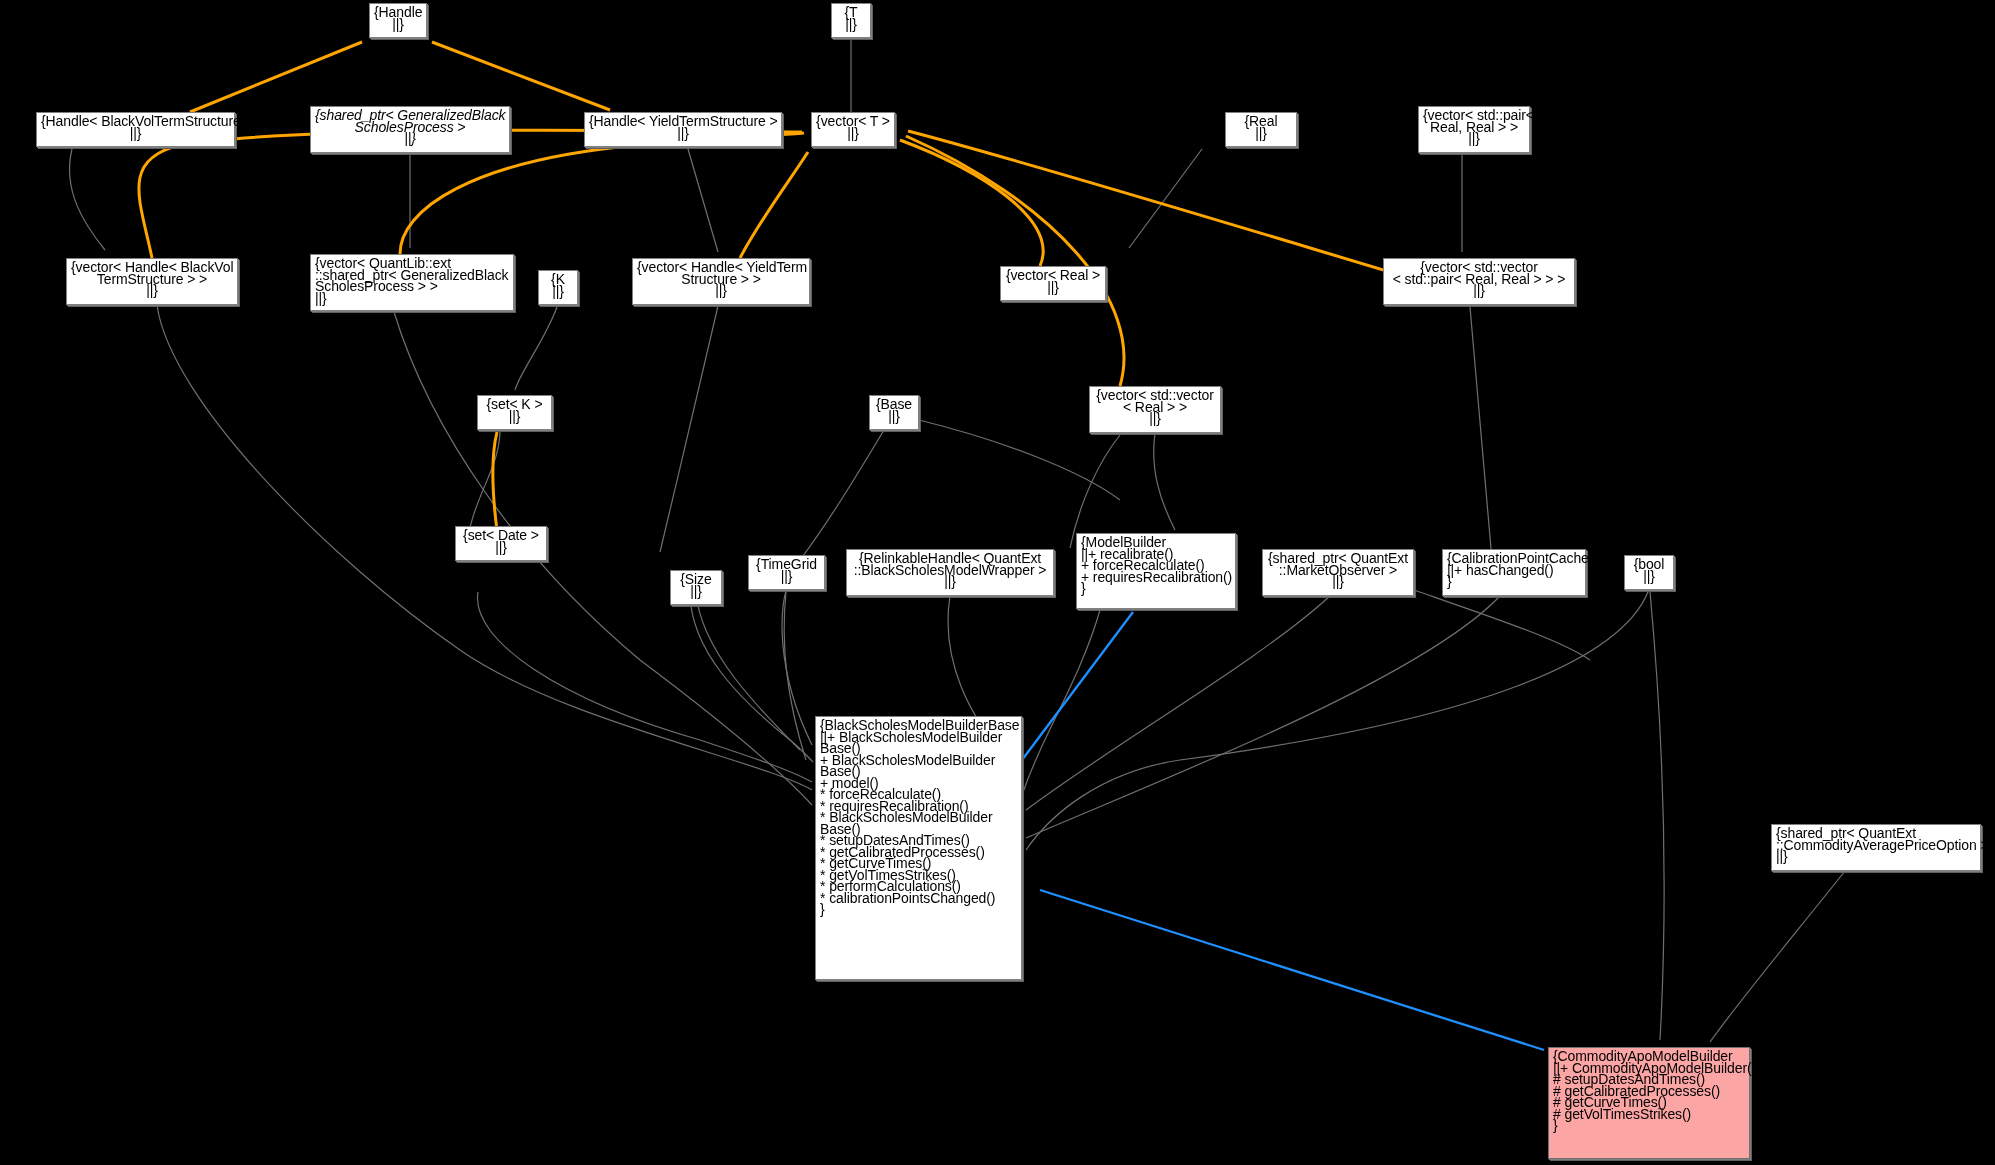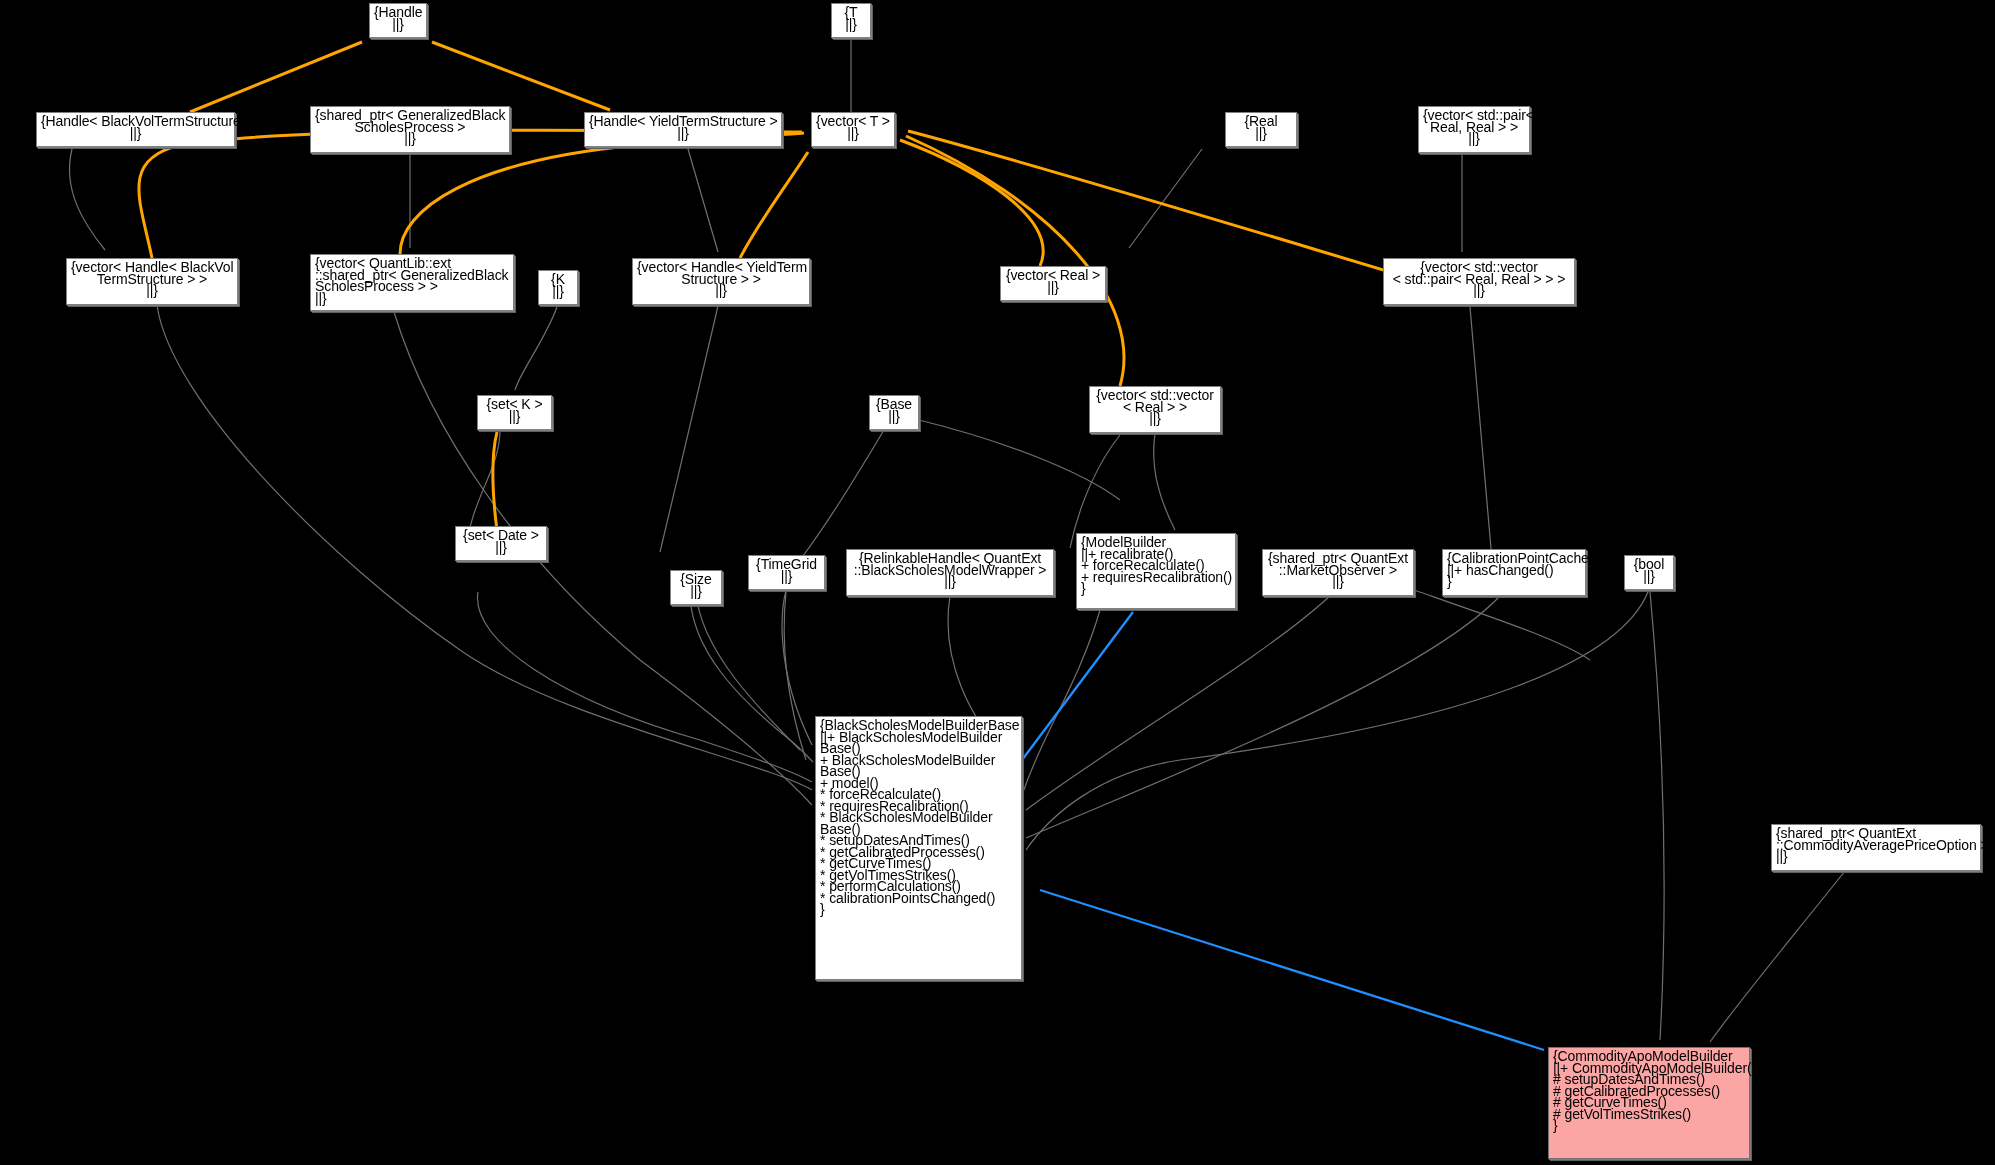--- a/index.html
+++ b/index.html
@@ -122,21 +122,21 @@
     </g>
   </svg>
 
   <div id="nodes">
       <div class="node" style="left: 369px; top: 3px; width: 58px; min-height: 35px;"><span class="ttl">{Handle
 ||}</span></div>
       <div class="node" style="left: 831px; top: 3px; width: 40px; min-height: 35px;"><span class="ttl">{T
 ||}</span></div>
       <div class="node" style="left: 5px; top: 112px; width: 199px; min-height: 35px; margin-left: 31px;"><span class="ttl">{Handle&lt; BlackVolTermStructure &gt;
 ||}</span></div>
-      <div class="node" style="left: 310px; top: 106px; width: 200px; min-height: 47px;"><span class="ttl">{shared_ptr&lt; GeneralizedBlack
+      <div class="node" style="left: 310px; top: 106px; width: 200px; min-height: 47px; font-style: italic;"><span class="ttl">{shared_ptr&lt; GeneralizedBlack
 ScholesProcess &gt;
 ||}</span></div>
       <div class="node" style="left: 584px; top: 112px; width: 198px; min-height: 35px;"><span class="ttl">{Handle&lt; YieldTermStructure &gt;
 ||}</span></div>
       <div class="node" style="left: 811px; top: 112px; width: 84px; min-height: 35px;"><span class="ttl">{vector&lt; T &gt;
 ||}</span></div>
       <div class="node" style="left: 1225px; top: 112px; width: 72px; min-height: 35px;"><span class="ttl">{Real
 ||}</span></div>
       <div class="node" style="left: 1418px; top: 106px; width: 112px; min-height: 47px;"><span class="ttl">{vector&lt; std::pair&lt;
 Real, Real &gt; &gt;

